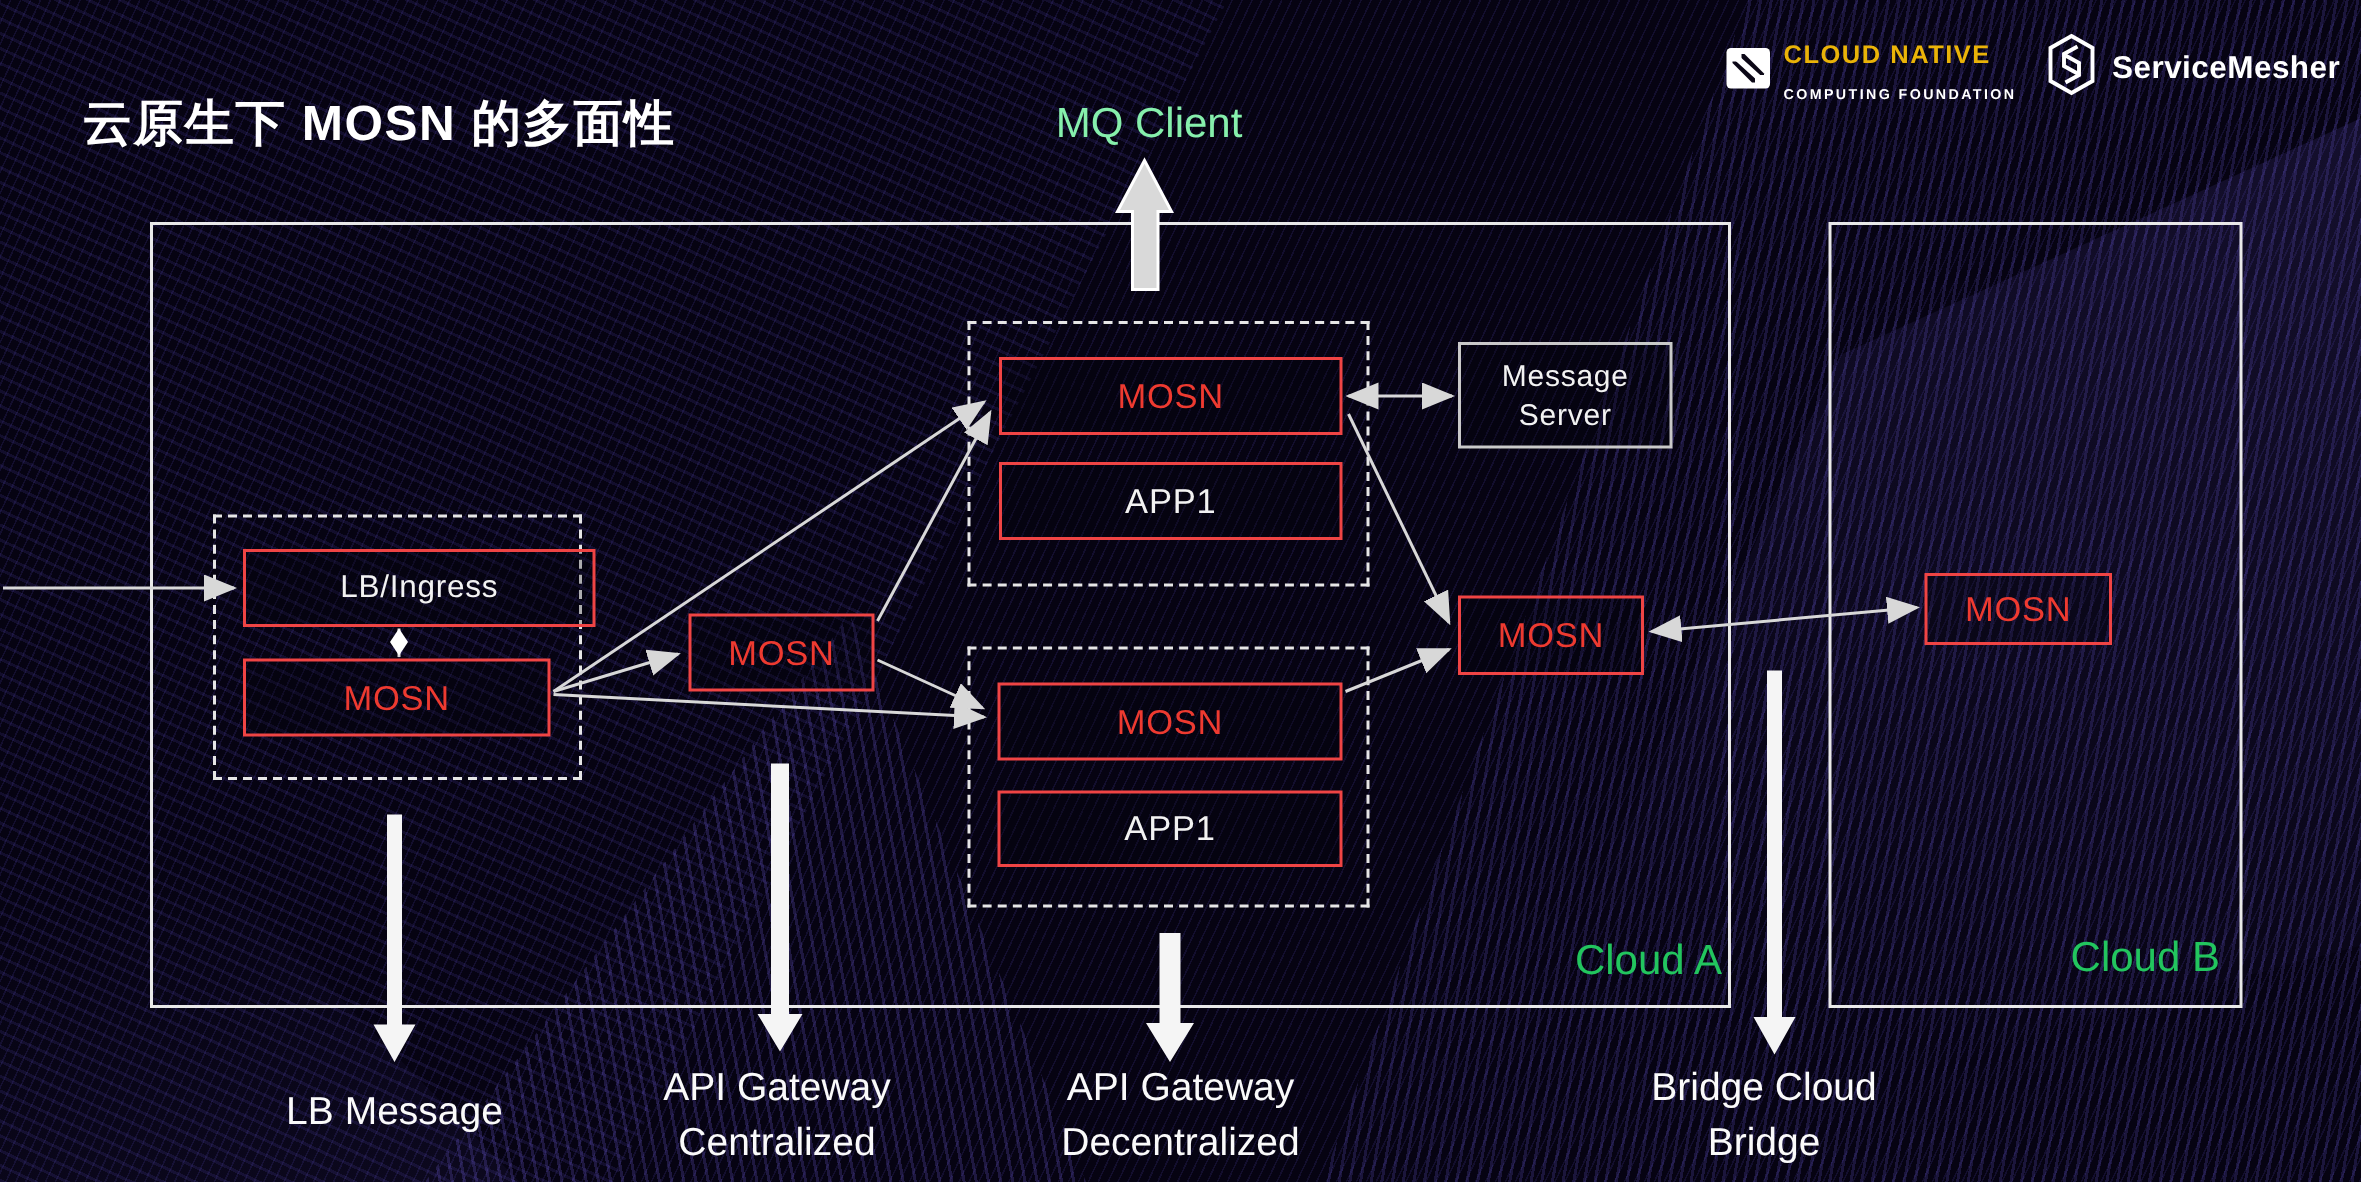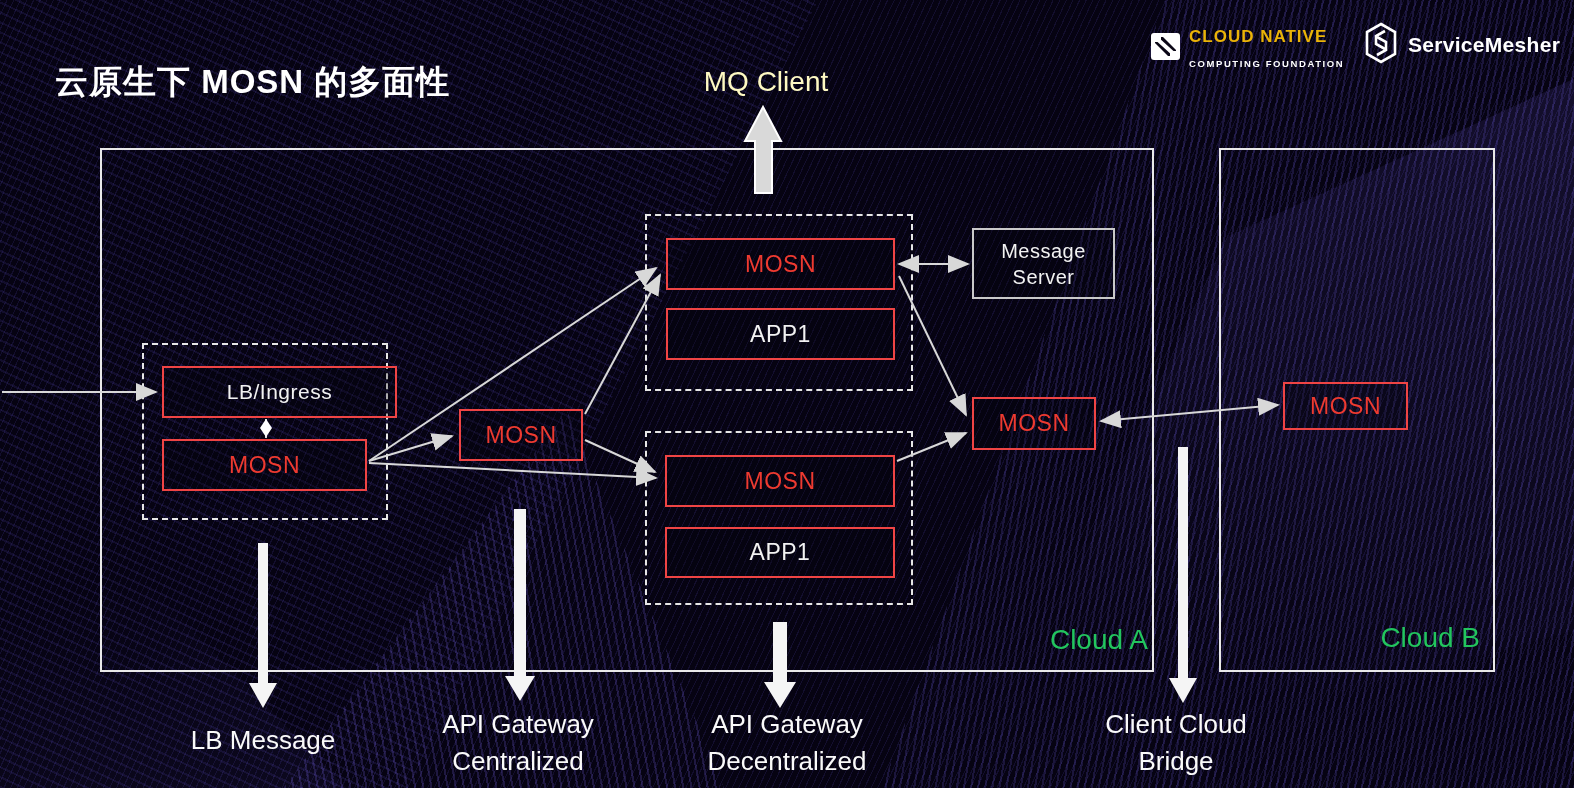--- a/index.html
+++ b/index.html
@@ -25,21 +25,21 @@
 
   
   .box{position:absolute;border:2px solid #ef4444;display:flex;align-items:center;justify-content:center;
        text-align:center;background:rgba(4,2,10,.25);box-sizing:border-box;}
   .dashed{position:absolute;border:2px dashed #e6e6e6;background:transparent;box-sizing:border-box;}
   .red{color:#ee3a30;}
   .lbl{font-size:23px;letter-spacing:.5px;}
   .cloud{position:absolute;border:2px solid #e9e9e9;box-sizing:border-box;background:transparent;}
   .cloud-label{position:absolute;font-size:28px;color:#22c55e;text-align:right;}
   .caption{position:absolute;font-size:26px;color:#fafafa;text-align:center;line-height:37px;}
-  .toplabel{position:absolute;font-size:28px;color:#fef9c3;text-align:center;}
+  .toplabel{position:absolute;font-size:28px;color:#86efac;text-align:center;}
   #page-title{position:absolute;left:55px;top:20px;font-size:33px;font-weight:bold;color:#ffffff;letter-spacing:1px;margin-top:40px;}
 
   
   .logo-row{position:absolute;display:flex;align-items:center;}
   .cncf-text{margin-left:8px;line-height:1;}
   .cncf-l1{font-size:17px;font-weight:bold;letter-spacing:1px;color:#eab308;}
   .cncf-l2{font-size:9.5px;font-weight:bold;letter-spacing:1.6px;color:#ffffff;margin-top:14px;}
   .sm-text{margin-left:10px;font-size:21px;font-weight:600;color:#ffffff;letter-spacing:.3px;}
 
   svg.overlay{position:absolute;inset:0;pointer-events:none;}
@@ -167,17 +167,17 @@
   <div class="caption" style="left:153px;top:722px;width:220px;">LB Message</div>
   <div class="caption" style="left:398px;top:706px;width:240px;">
     <div>API Gateway</div>
     <div>Centralized</div>
   </div>
   <div class="caption" style="left:657px;top:706px;width:260px;">
     <div>API Gateway</div>
     <div>Decentralized</div>
   </div>
   <div class="caption" style="left:1056px;top:706px;width:240px;">
-    <div>Client Cloud</div>
+    <div>Bridge Cloud</div>
     <div>Bridge</div>
   </div>
 
 </div>
 
 </body></html>

